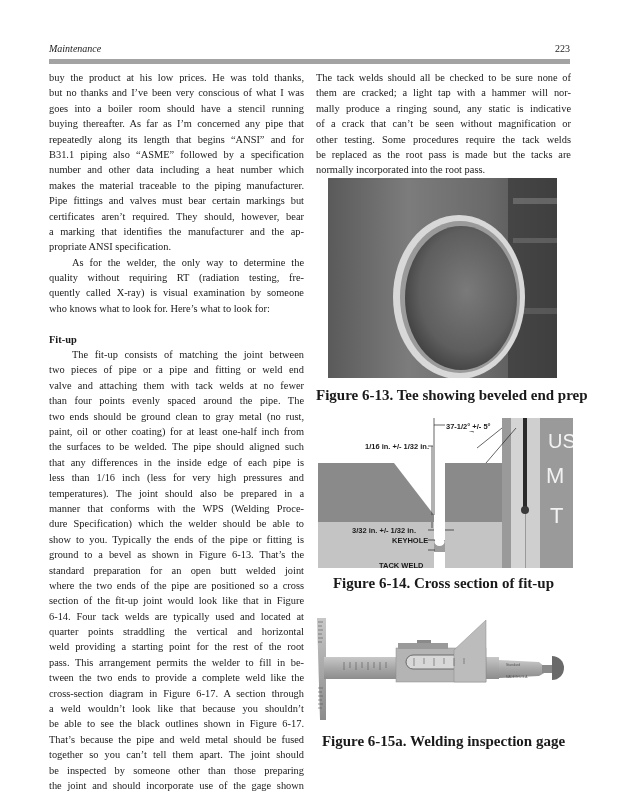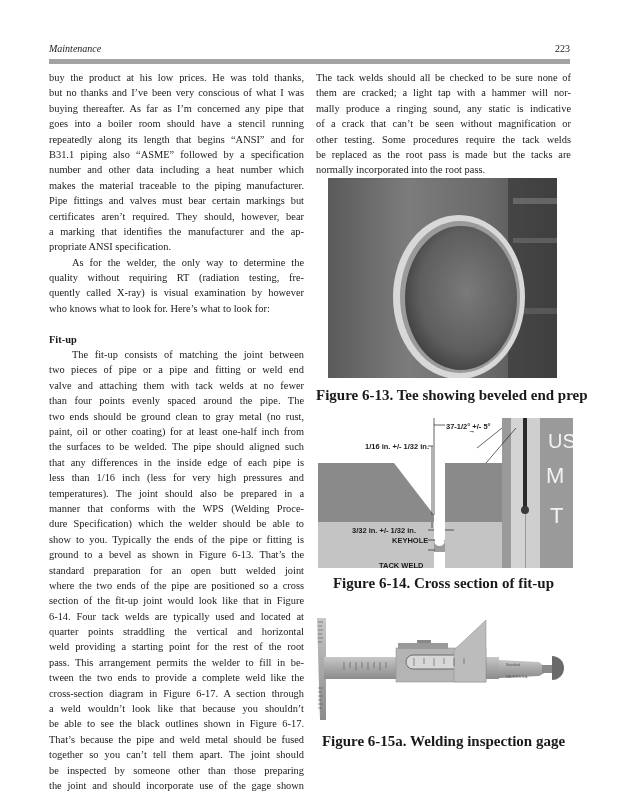--- a/index.html
+++ b/index.html
@@ -37,33 +37,33 @@
 <body>
 
 <div class="header">
   <span class="running-head">Maintenance</span>
   <span class="page-num">223</span>
 </div>
 
 <div class="col col-left" id="col-left">
     <span class="line">buy the product at his low prices. He was told thanks,</span>
     <span class="line">but no thanks and I’ve been very conscious of what I was</span>
+    <span class="line">goes into a boiler room should have a stencil running</span>
     <span class="line">buying thereafter. As far as I’m concerned any pipe that</span>
-    <span class="line">goes into a boiler room should have a stencil running</span>
     <span class="line">repeatedly along its length that begins “ANSI” and for</span>
     <span class="line">B31.1 piping also “ASME” followed by a specification</span>
     <span class="line">number and other data including a heat number which</span>
     <span class="line">makes the material traceable to the piping manufacturer.</span>
     <span class="line">Pipe fittings and valves must bear certain markings but</span>
     <span class="line">certificates aren’t required. They should, however, bear</span>
     <span class="line">a marking that identifies the manufacturer and the ap-</span>
     <span class="line last">propriate ANSI specification.</span>
     <span class="line indent">As for the welder, the only way to determine the</span>
     <span class="line">quality without requiring RT (radiation testing, fre-</span>
-    <span class="line">quently called X-ray) is visual examination by however</span>
+    <span class="line">quently called X-ray) is visual examination by someone</span>
     <span class="line last">who knows what to look for. Here’s what to look for:</span>
     <span class="line blank"></span>
     <span class="line heading">Fit-up</span>
     <span class="line indent">The fit-up consists of matching the joint between</span>
     <span class="line">two pieces of pipe or a pipe and fitting or weld end</span>
     <span class="line">valve and attaching them with tack welds at no fewer</span>
     <span class="line">than four points evenly spaced around the pipe. The</span>
     <span class="line">two ends should be ground clean to gray metal (no rust,</span>
     <span class="line">paint, oil or other coating) for at least one-half inch from</span>
     <span class="line">the surfaces to be welded. The pipe should aligned such</span>

